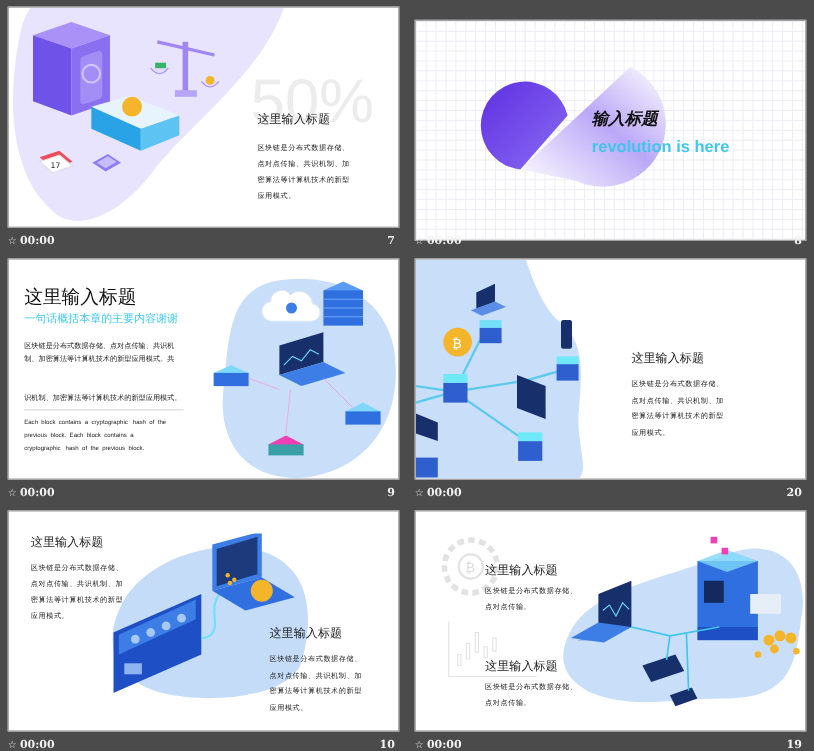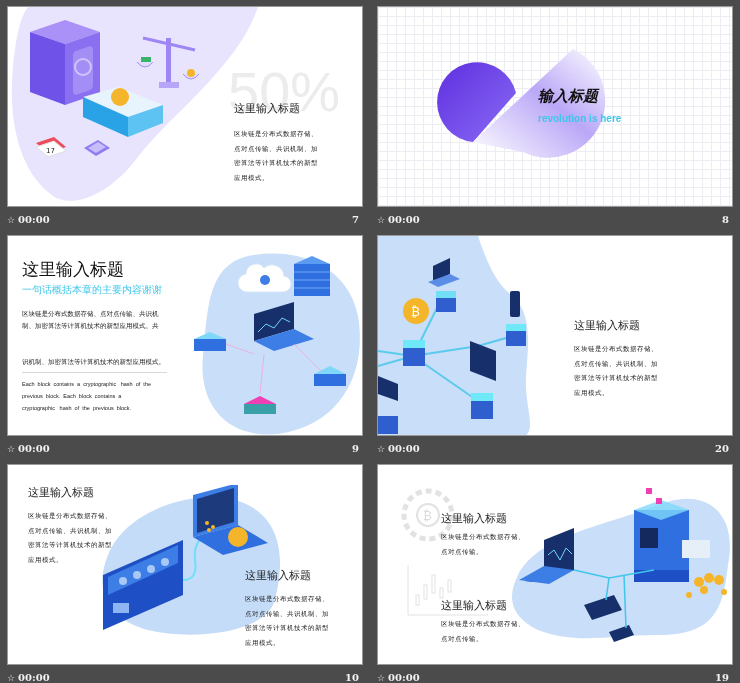--- a/index.html
+++ b/index.html
@@ -74,38 +74,38 @@
   </div>
 </div>
 <div class="footer" style="left:7px;top:211px;">
   <span class="time">
       <span class="star">☆</span>
       <span>00:00</span>
     </span>
   <span class="num">7</span>
 </div>
 
-<div class="slide grid-bg" style="left:377px;top:6px;">
+<div class="slide grid-bg" style="left:377px;top:18px;">
   <svg width="356" height="201">
     <defs>
       <linearGradient id="g8a" x1="0" y1="0" x2="1" y2="1">
         <stop offset="0" stop-color="#5f2fe0"></stop>
           <stop offset="1" stop-color="#8a6cf4"></stop>
       </linearGradient>
       <linearGradient id="g8b" x1="1" y1="0" x2="0" y2="1">
         <stop offset="0" stop-color="#ffffff"></stop>
           <stop offset="0.45" stop-color="#b7a3f7"></stop>
           <stop offset="1" stop-color="#ffffff"></stop>
       </linearGradient>
     </defs>
     <path d="M138 86 A40 40 0 1 0 95 135 Z" fill="url(#g8a)"></path>
     <path d="M195 42 A55 55 0 0 1 145 145 L95 135 Z" fill="url(#g8b)" opacity="0.95"></path>
   </svg>
   <div class="abs" style="left:160px;top:80px;font-size:15px;font-weight:bold;font-style:italic;color:#111;white-space:nowrap;">输入标题</div>
-  <div class="abs" style="left:160px;top:106px;font-size:10px;font-weight:bold;color:#3fc6ea;font-family:'Liberation Sans',sans-serif;white-space:nowrap;">revolution is here</div>
+  <div class="abs" style="left:160px;top:106px;font-size:15px;font-weight:bold;color:#3fc6ea;font-family:'Liberation Sans',sans-serif;white-space:nowrap;">revolution is here</div>
 </div>
 <div class="footer" style="left:377px;top:211px;">
   <span class="time">
       <span class="star">☆</span>
       <span>00:00</span>
     </span>
   <span class="num">8</span>
 </div>
 
 <div class="slide" style="left:7px;top:235px;">

